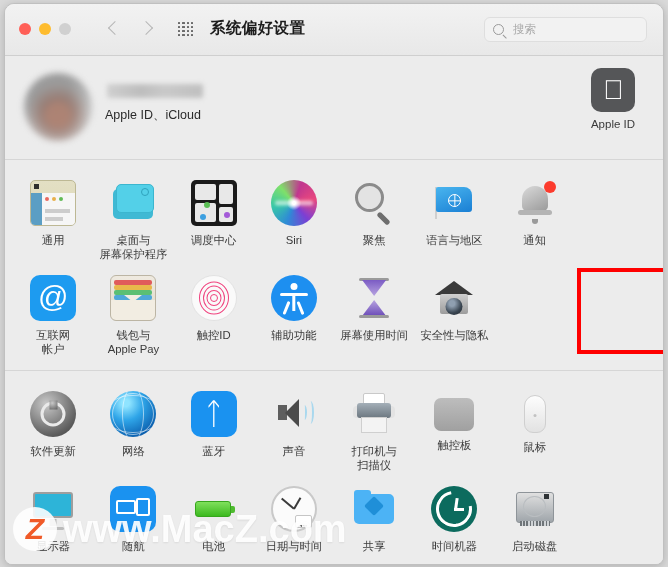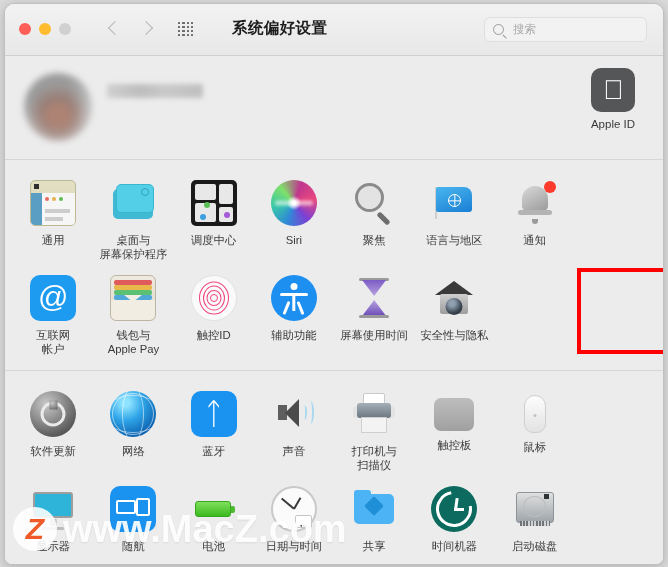--- a/index.html
+++ b/index.html
@@ -47,21 +47,20 @@
     width: 16px; height: 15px;
     display: grid; grid-template-columns: repeat(4, 1fr); grid-template-rows: repeat(4, 1fr);
     gap: 1px;
   }
   .griddots i { background: #6b6b6b; width: 2.4px; height: 2.4px; border-radius: .5px; display: block; }
 
   #win-title {
     position: absolute; left: 205px; top: 14px;
     font-size: 15.5px; font-weight: bold; color: #1c1c1c;
     letter-spacing: .4px;
-    margin-left: 22px;
   }
 
   #search {
     position: absolute; right: 16px; top: 13px;
     width: 163px; height: 25px;
     background: #f2f2f2;
     border: 1px solid #dedede;
     border-radius: 6px;
   }
   #search .mag {
@@ -386,20 +385,21 @@
       <span class="mag"></span>
       <span class="ph">搜索</span>
     </div>
   </div>
 
   <div id="content">
 
     <div id="account">
       <div id="avatar"></div>
       <div id="acct-name"></div>
+      <div id="acct-sub">Apple ID、iCloud</div>
 
       <div class="top-tiles">
         <div class="top-tile">
           <div class="tile-ico appleid-ico">
             <span class="apple"></span>
           </div>
           <div class="top-label">Apple ID</div>
         </div>
       </div>
     </div>

